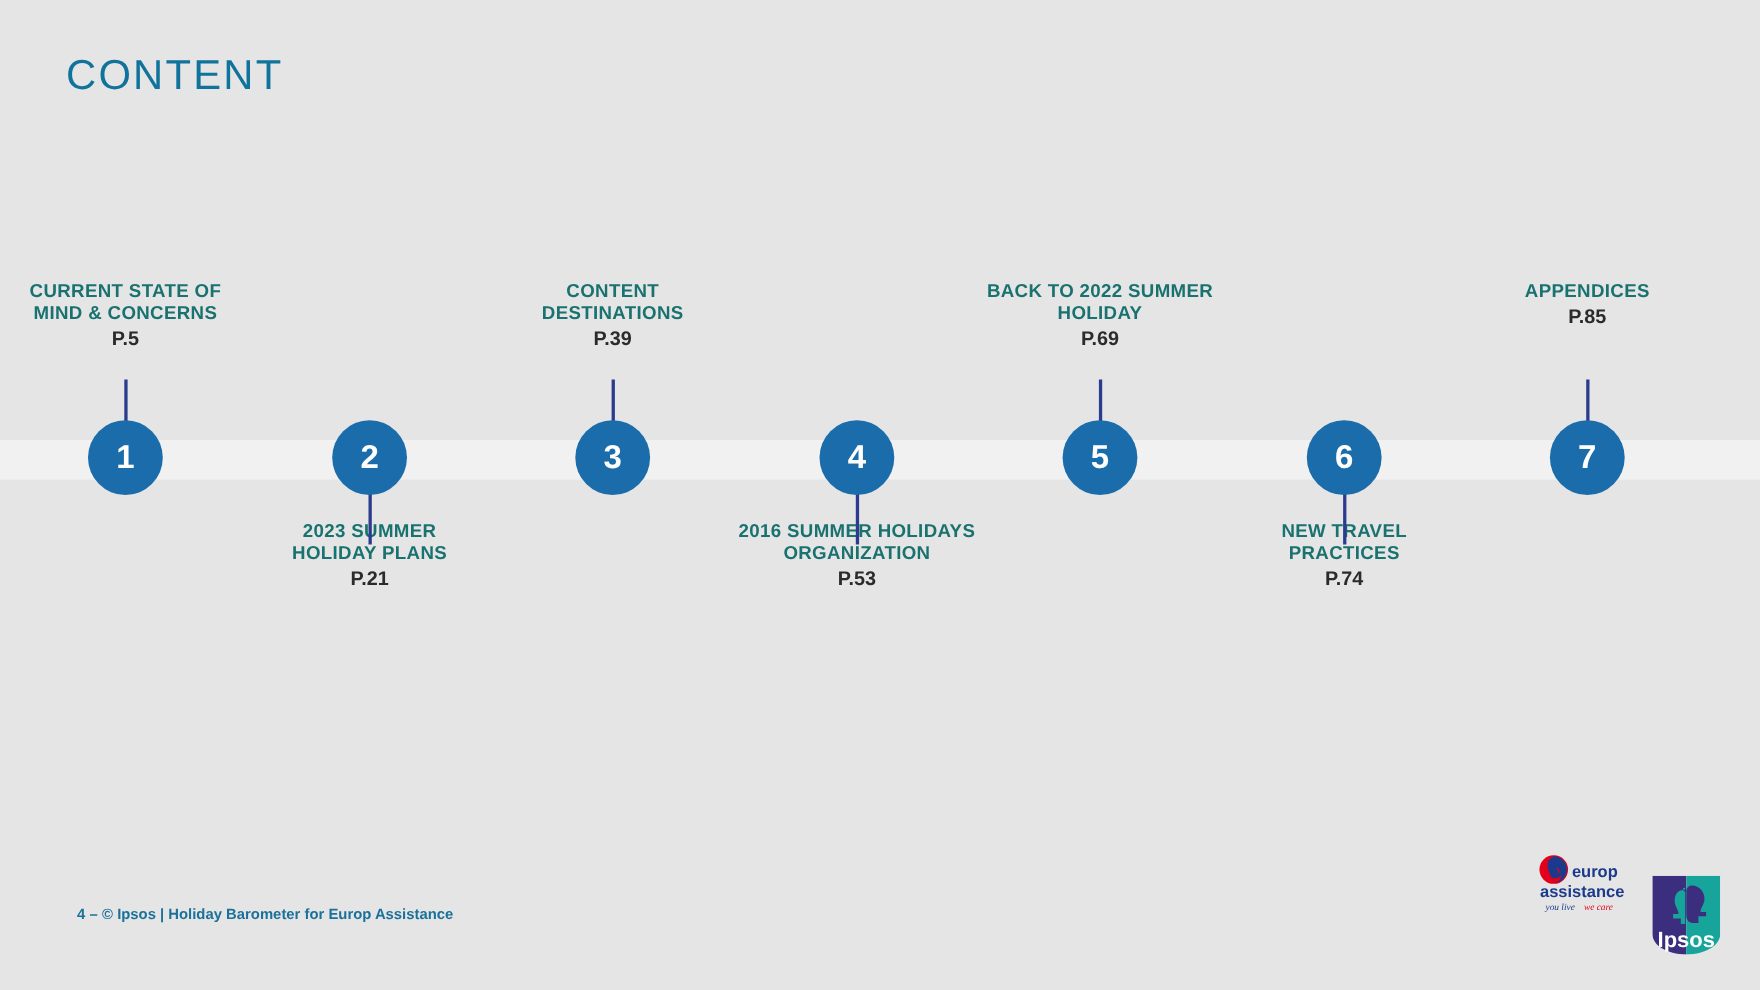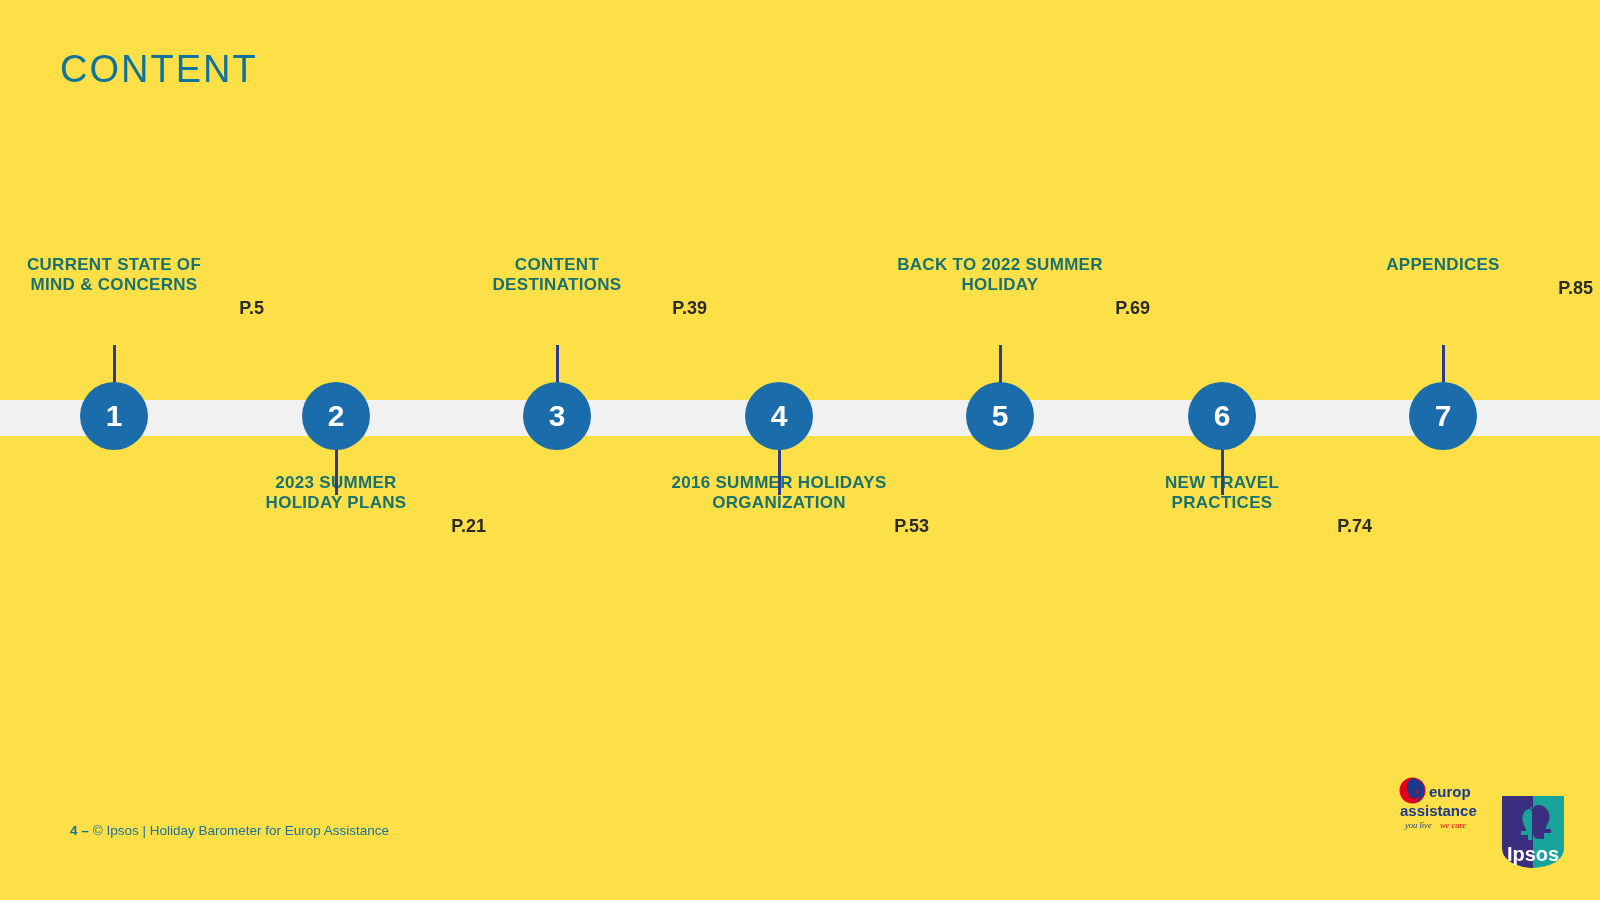--- a/index.html
+++ b/index.html
@@ -7,21 +7,21 @@
     width: 1600px;
     height: 900px;
     background: #ffffff;
     font-family: "Liberation Sans", sans-serif;
     overflow: hidden;
   }
   .slide {
     position: relative;
     width: 1600px;
     height: 900px;
-    background: #fde047;
+    background: #e5e5e5;
   }
 
   
   .page-title {
     position: absolute;
     left: 60px;
     top: 48px;
     font-size: 38px;
     font-weight: 400;
     letter-spacing: 2px;
@@ -98,35 +98,34 @@
     letter-spacing: 0.3px;
     font-family: "Liberation Sans", sans-serif;
   }
   .label .pg {
     display: block;
     margin-top: 3px;
     font-size: 18px;
     font-weight: 700;
     color: #2B2B2B;
     font-family: "Liberation Sans", sans-serif;
-    text-align: right;
   }
 
   
   .footer {
     position: absolute;
     left: 70px;
     bottom: 62px;
     font-size: 13.5px;
     color: #1B7199;
     white-space: nowrap;
     font-family: "Liberation Sans", sans-serif;
   }
   .footer .num { font-weight: 700; }
-  .footer .txt { font-weight: 400; margin-left: 4px; margin-top: 40px; }
+  .footer .txt { font-weight: 700; margin-left: 4px; margin-top: 40px; }
 
   
   .logos {
     position: absolute;
     right: 36px;
     bottom: 32px;
     display: flex;
     align-items: flex-start;
     gap: 22px;
   }

